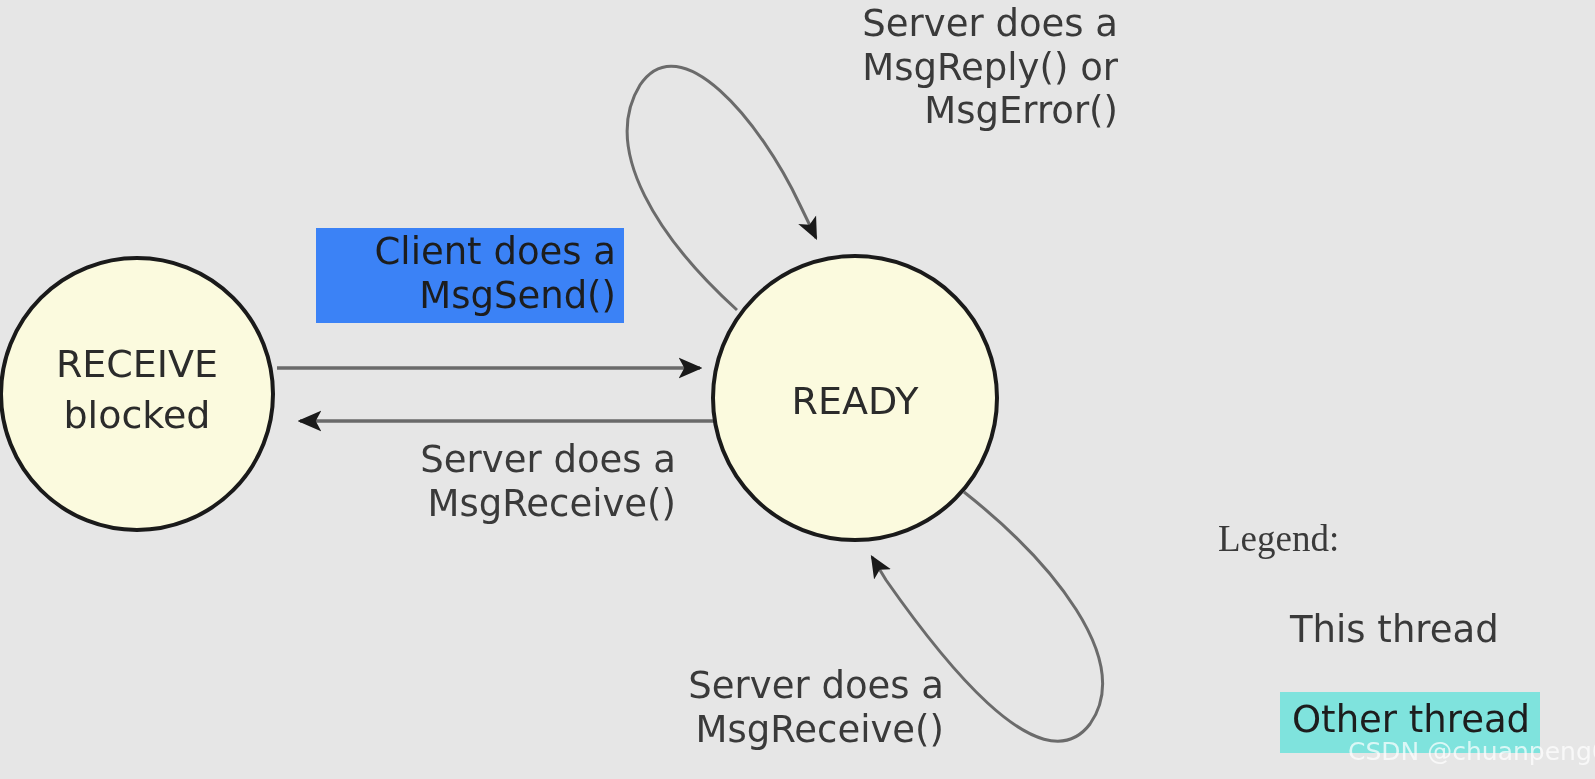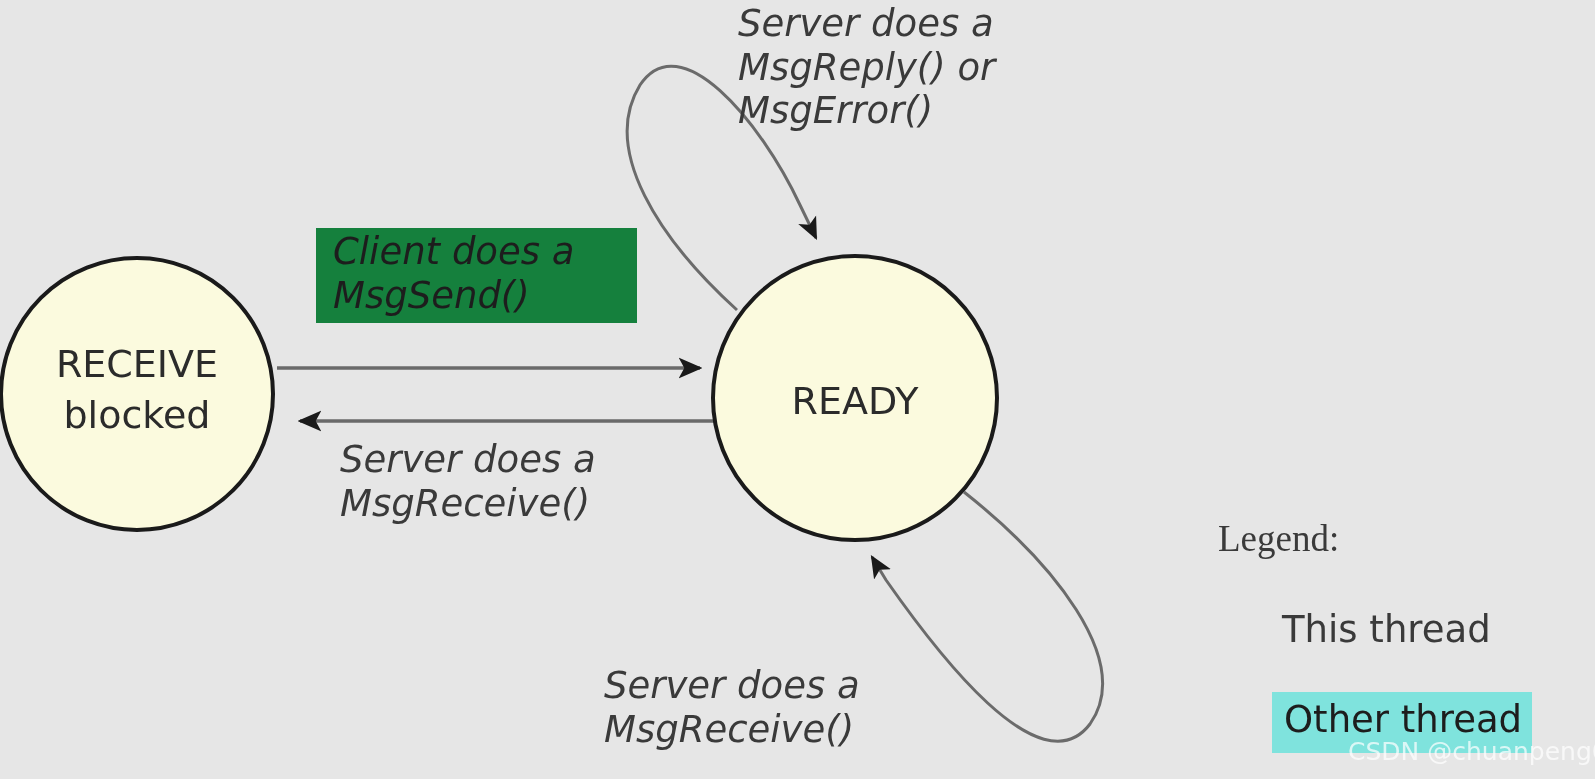--- a/index.html
+++ b/index.html
@@ -27,41 +27,41 @@
     font-size: 38px;
     fill: #2b2b2b;
     text-anchor: middle;
     font-family: "DejaVu Sans", "Liberation Sans", sans-serif;
   }
   .edge-label {
     position: absolute;
     font-size: 37px;
     line-height: 1.18;
     color: #3a3a3a;
-    text-align: left;
+    text-align: right;
     white-space: pre-line;
     letter-spacing: 0px;
-    font-style: italic;
   }
   .edge-label.highlight {
-    background: #15803d;
+    background: #3b82f6;
     color: #1d1d1d;
-    padding: 2px 8px 6px 17px;
+    padding: 2px 8px 6px 4px;
   }
   .legend-title {
     position: absolute;
     font-size: 37px;
     color: #3a3a3a;
     white-space: nowrap;
   }
   .legend-entry {
     position: absolute;
     font-size: 37px;
     color: #3a3a3a;
     white-space: nowrap;
+    margin-left: 8px;
   }
   .legend-entry.highlight {
     background: #7fe3dd;
     color: #1d1d1d;
     padding: 6px 10px 12px 12px;
   }
   .watermark {
     position: absolute;
     font-size: 25px;
     color: rgba(255,255,255,0.72);

